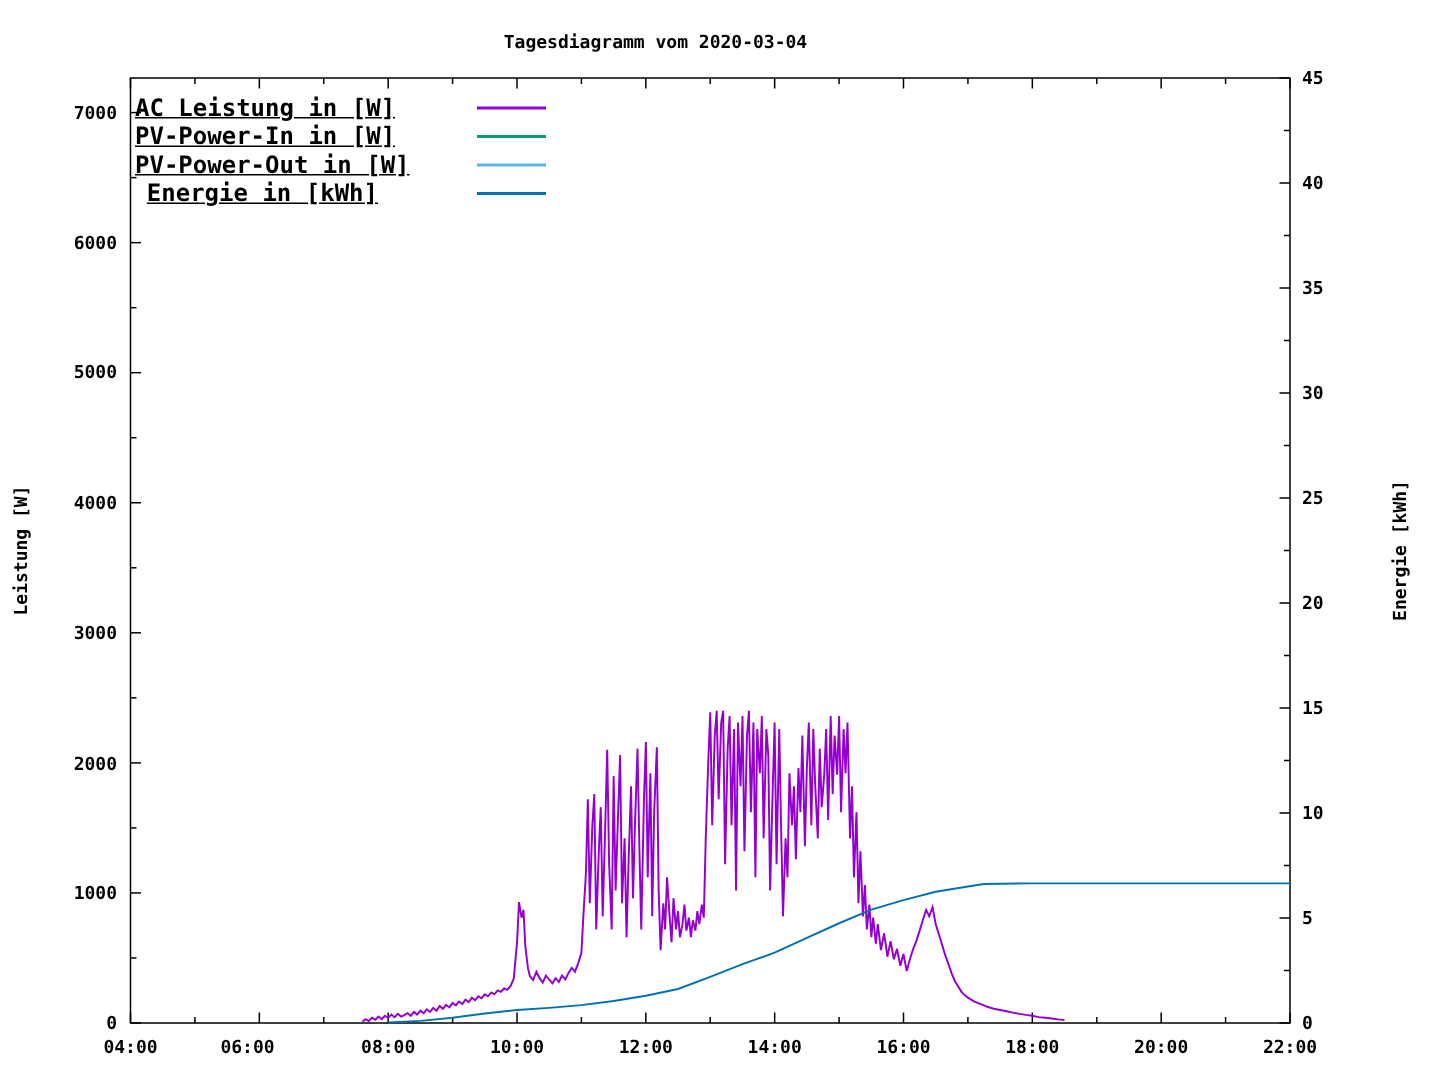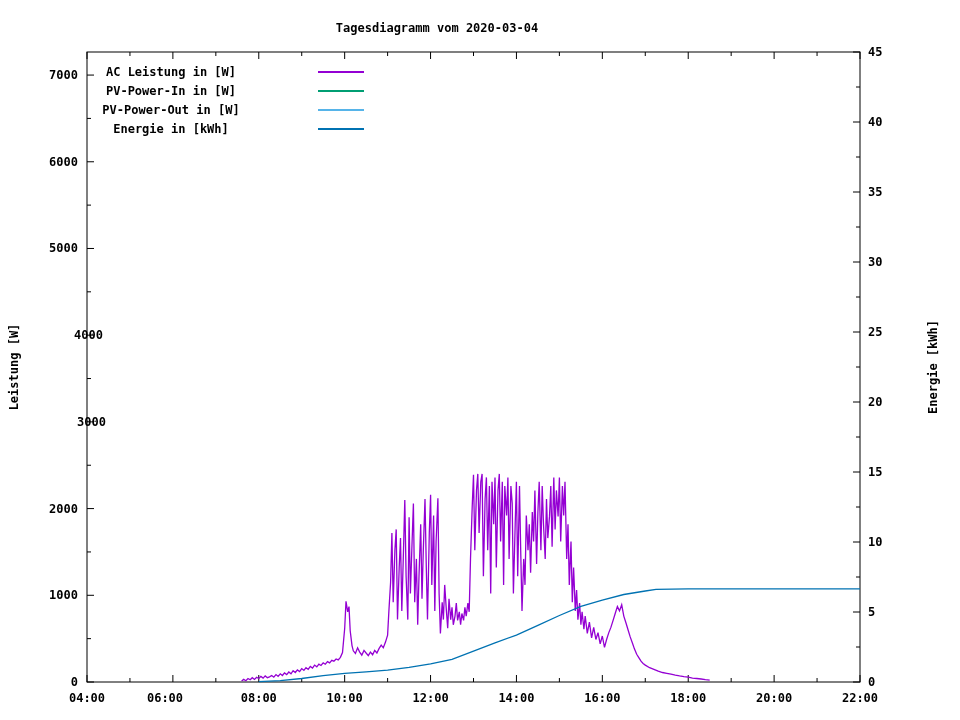--- a/index.html
+++ b/index.html
@@ -8,21 +8,21 @@
   .title{position:absolute;left:87px;top:21px;width:700px;text-align:center;font-size:12px;letter-spacing:0;}
   .yaxis-label{position:absolute;font-size:12px;white-space:nowrap;}
   #left-axis-label{left:14px;top:367px;transform:translate(-50%,-50%) rotate(-90deg);}
   #right-axis-label{left:933px;top:367px;transform:translate(-50%,-50%) rotate(-90deg);}
   .tick-label{position:absolute;font-size:12px;line-height:12px;white-space:nowrap;}
   .xtick{width:60px;text-align:center;top:692px;}
   .ytick-left{width:78px;text-align:right;left:0;}
   .ytick-right{width:60px;text-align:left;left:868px;}
   #legend{position:absolute;left:90px;top:62px;}
   .legend-row{display:flex;align-items:center;height:19px;}
-  .legend-label{display:inline-block;width:162px;text-align:center;font-size:12px;white-space:nowrap;}
+  .legend-label{display:inline-block;width:162px;text-align:right;font-size:16px;white-space:nowrap;text-decoration:underline;}
   .legend-sample{display:inline-block;width:46px;height:2px;margin-left:66px;}
   svg{position:absolute;left:0;top:0;}
 </style>
 </head>
 <body>
 
 <div class="chart">
   <div class="title">Tagesdiagramm vom 2020-03-04</div>
   <div class="yaxis-label" id="left-axis-label">Leistung [W]</div>
   <div class="yaxis-label" id="right-axis-label">Energie [kWh]</div>
@@ -128,22 +128,22 @@
       <div class="tick-label xtick" style="left: 314.667px;">10:00</div>
       <div class="tick-label xtick" style="left: 400.556px;">12:00</div>
       <div class="tick-label xtick" style="left: 486.444px;">14:00</div>
       <div class="tick-label xtick" style="left: 572.333px;">16:00</div>
       <div class="tick-label xtick" style="left: 658.222px;">18:00</div>
       <div class="tick-label xtick" style="left: 744.111px;">20:00</div>
       <div class="tick-label xtick" style="left: 830px;">22:00</div>
       <div class="tick-label ytick-left" style="top: 676px;">0</div>
       <div class="tick-label ytick-left" style="top: 589.295px;">1000</div>
       <div class="tick-label ytick-left" style="top: 502.59px;">2000</div>
-      <div class="tick-label ytick-left" style="top: 415.884px; padding-left: 28px;">3000</div>
-      <div class="tick-label ytick-left" style="top: 329.179px; margin-left: 25px;">4000</div>
+      <div class="tick-label ytick-left" style="top: 415.884px;">3000</div>
+      <div class="tick-label ytick-left" style="top: 329.179px;">4000</div>
       <div class="tick-label ytick-left" style="top: 242.474px;">5000</div>
       <div class="tick-label ytick-left" style="top: 155.769px;">6000</div>
       <div class="tick-label ytick-left" style="top: 69.0636px;">7000</div>
       <div class="tick-label ytick-right" style="top: 676px;">0</div>
       <div class="tick-label ytick-right" style="top: 606px;">5</div>
       <div class="tick-label ytick-right" style="top: 536px;">10</div>
       <div class="tick-label ytick-right" style="top: 466px;">15</div>
       <div class="tick-label ytick-right" style="top: 396px;">20</div>
       <div class="tick-label ytick-right" style="top: 326px;">25</div>
       <div class="tick-label ytick-right" style="top: 256px;">30</div>

